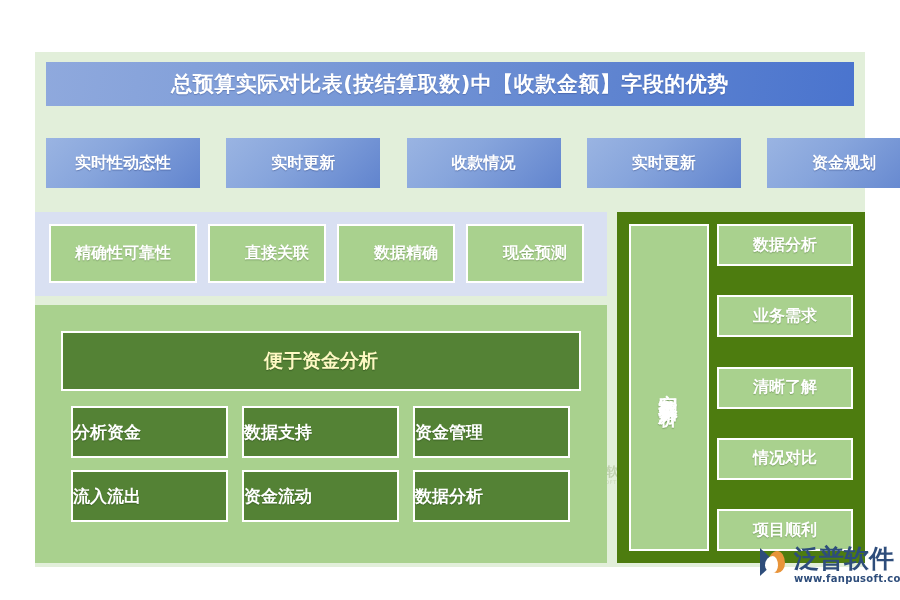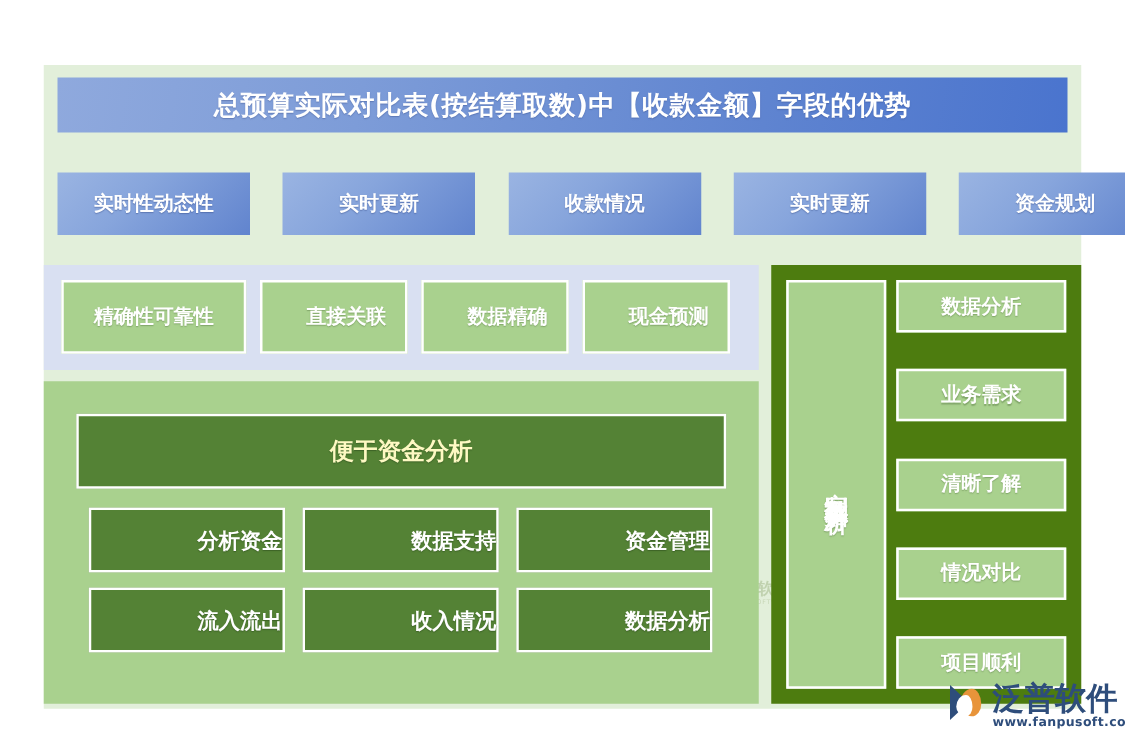--- a/index.html
+++ b/index.html
@@ -149,21 +149,21 @@
     flex-wrap: wrap;
     gap: 12px 14px;
   }
   .dgreen-card {
     width: 157px;
     height: 52px;
     background: #548235;
     border: 2px solid #ffffff;
     display: flex;
     align-items: center;
-    justify-content: flex-end;
+    justify-content: flex-start;
     box-sizing: border-box;
   }
   .dgreen-card .txt {
     color: #ffffff;
     font-size: 17px;
     font-weight: bold;
     text-shadow: 0 1px 1px rgba(30,60,20,0.45);
     white-space: nowrap;
   }
 
@@ -406,21 +406,21 @@
       <div class="dgreen-card">
         <span class="txt">数据支持</span>
       </div>
       <div class="dgreen-card">
         <span class="txt">资金管理</span>
       </div>
       <div class="dgreen-card">
         <span class="txt">流入流出</span>
       </div>
       <div class="dgreen-card">
-        <span class="txt">收入情况</span>
+        <span class="txt">资金流动</span>
       </div>
       <div class="dgreen-card">
         <span class="txt">数据分析</span>
       </div>
     </div>
   </div>
 
   <div id="custom-panel">
     <div id="custom-vertical">
       <span class="txt">定制数据分析</span>

